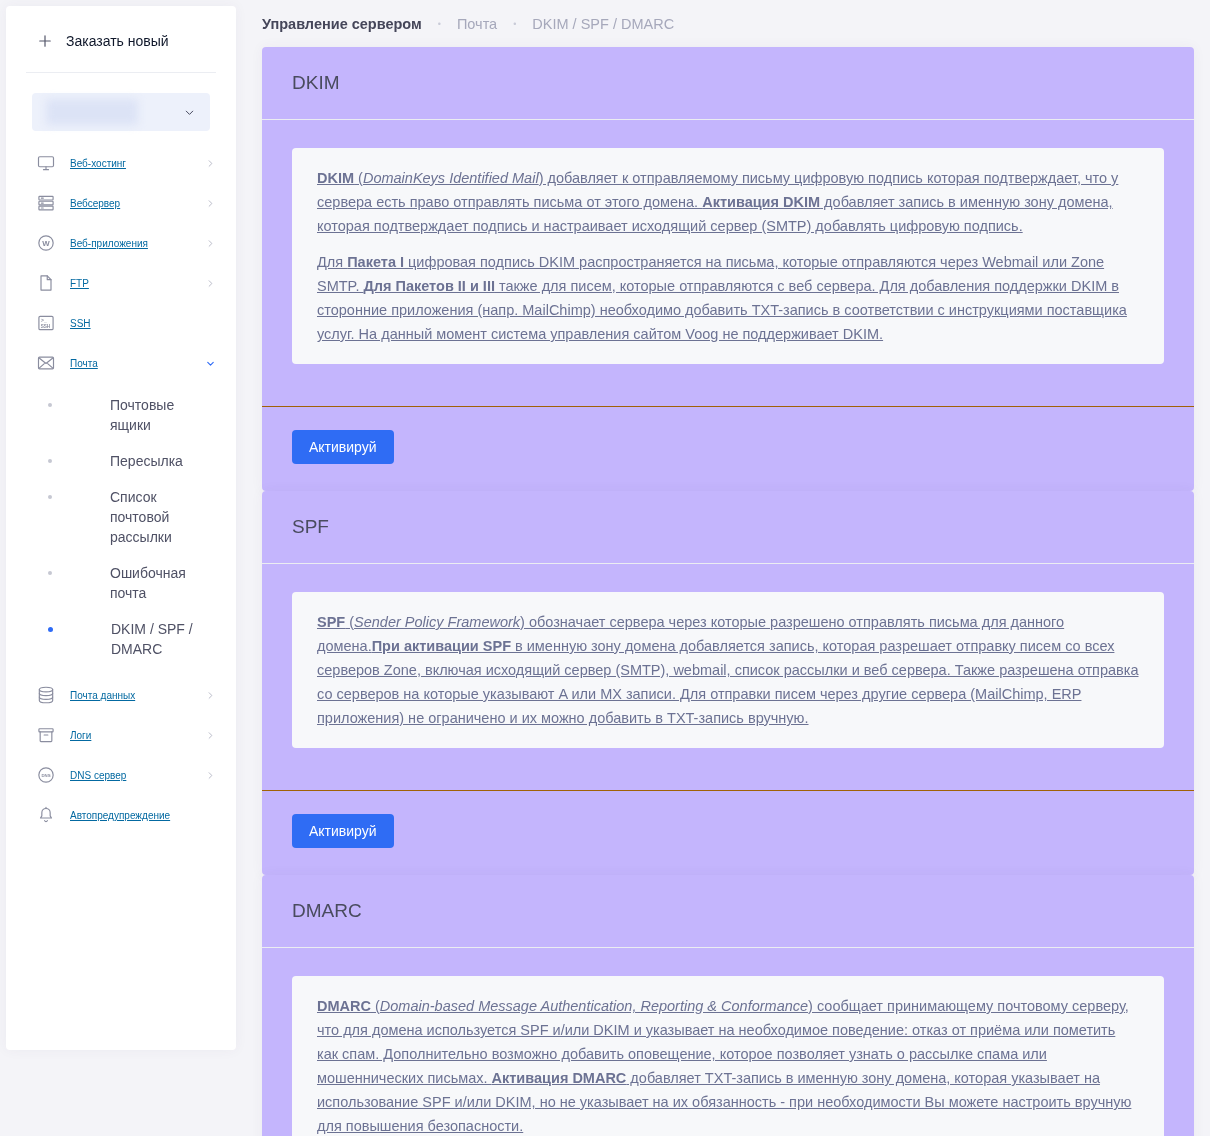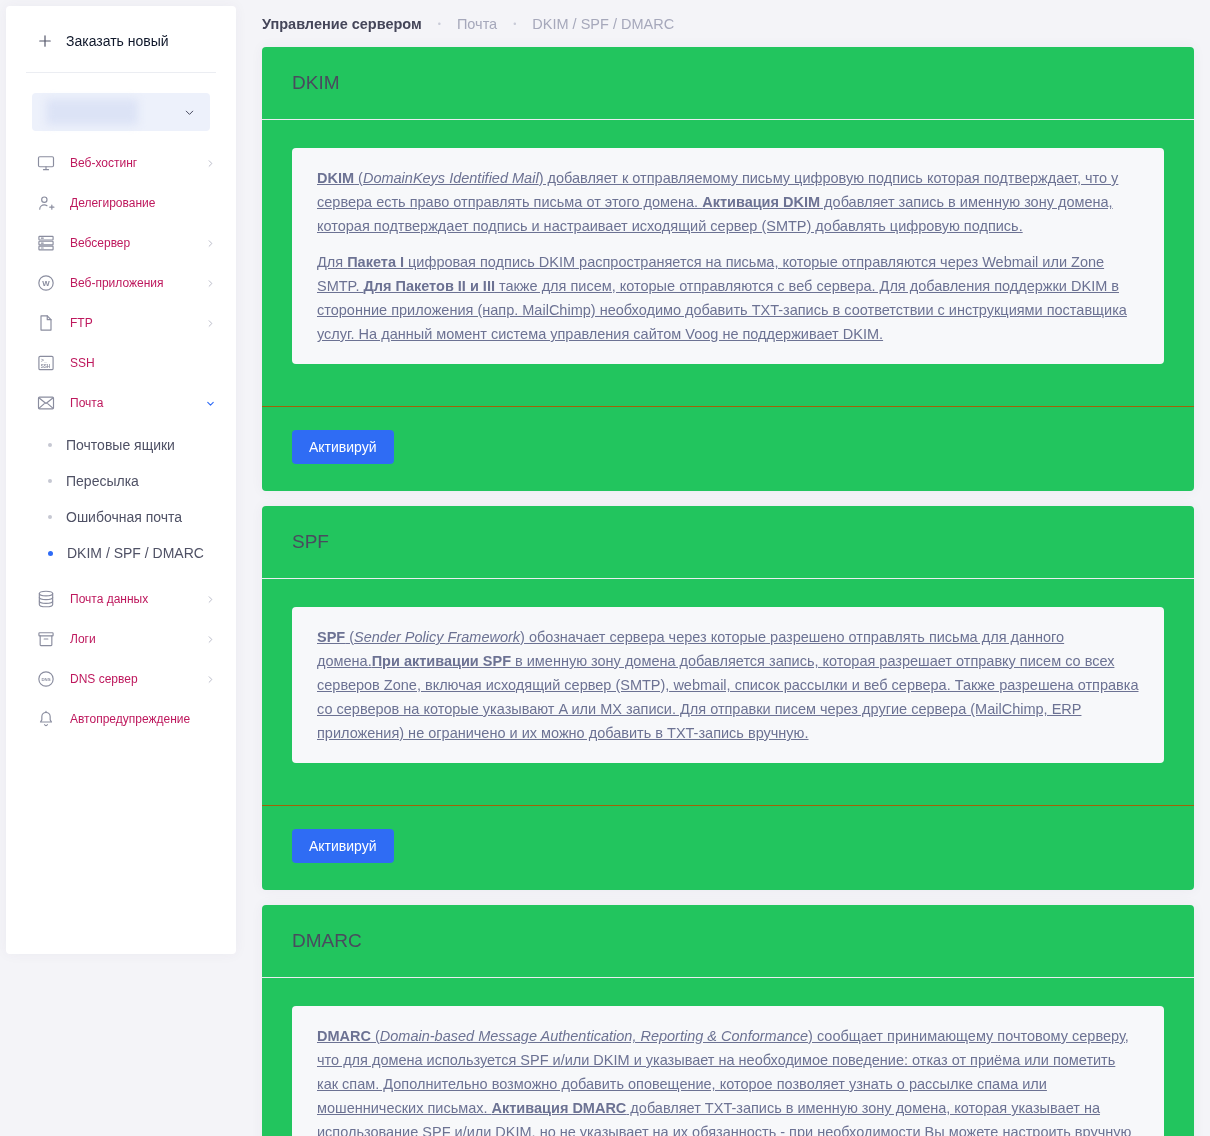--- a/index.html
+++ b/index.html
@@ -17,38 +17,38 @@
   .order-new{display:flex;align-items:center;padding:26px 20px 22px 30px;cursor:pointer;}
   .order-new-label{font-size:14px;font-weight:500;color:#0f172a;margin-left:12px;}
   .side-divider{height:1px;background:#ebedf2;margin:0 20px;}
   .domain-select{margin:20px 26px 12px;height:38px;background:#edf1fb;border-radius:4px;
     display:flex;align-items:center;padding:0 14px;cursor:pointer;}
   .blur-blob{width:92px;height:26px;border-radius:3px;background:#dce3f6;filter:blur(4px);}
   .select-chevron{margin-left:auto;display:flex;}
   .menu{margin-top:8px;}
   .menu-item{display:flex;align-items:center;height:40px;padding:0 20px 0 30px;cursor:pointer;}
   .mi-icon{width:20px;height:20px;margin-right:14px;flex:none;display:flex;align-items:center;justify-content:center;}
-  .mi-label{font-size:12px;color:#be185d;white-space:nowrap;}
+  .mi-label{font-size:10px;color:#0369a1;white-space:nowrap;text-decoration:underline;}
   .mi-chevron{margin-left:auto;display:flex;}
   .submenu{padding:4px 0 8px;}
-  .submenu-item{display:flex;align-items:flex-start;padding:8px 20px 8px 42px;cursor:pointer;}
+  .submenu-item{display:flex;align-items:flex-start;padding:8px 20px 8px 42px;cursor:pointer;gap:44px;}
   .dot{width:4px;height:4px;border-radius:50%;background:#c6c8d2;margin:8px 14px 0 0;flex:none;}
   .submenu-item.active .dot{background:#2e6bf6;width:5px;height:5px;margin-top:7.5px;}
   .sub-label{font-size:14px;color:#4f5165;line-height:20px;max-width:140px;}
   svg text{font-family:"Liberation Sans", sans-serif;}
 
   
   .main{flex:1;min-width:0;padding-top:10px;}
   .breadcrumb{display:flex;align-items:center;gap:16px;margin-bottom:15px;font-size:14.5px;}
   .bc-root{font-weight:600;color:#45465a;cursor:pointer;}
   .bc-sep{color:#c9cbd8;font-size:9px;line-height:1;}
   .bc-link{color:#a6a8bb;cursor:pointer;}
   .bc-current{color:#a6a8bb;}
 
-  .card{background:#22c55e;border-radius:4px;box-shadow:0 0 13px rgba(82,63,105,.05);margin-bottom:15px;}
+  .card{background:#c4b5fd;border-radius:4px;box-shadow:0 0 13px rgba(82,63,105,.05);}
   .card-header{padding:25px 30px;border-bottom:1px solid #ebedf2;}
   .card-title{font-size:19px;color:#494b5e;font-weight:500;margin:0;}
   .card-body{padding:28px 30px 42px;}
   .desc-box{background:#f7f8fa;border-radius:4px;padding:18px 25px;color:#6c7293;
     font-size:14.5px;line-height:24px;}
   .desc-p{margin:0;text-decoration:underline;}
   .desc-p + .desc-p{margin-top:12px;}
   .rb{font-weight:600;}
   .ri{font-style:italic;}
   .card-footer{border-top:1px solid #a16207;padding:23px 30px 27px;}
@@ -90,30 +90,20 @@
             </svg>
           </span>
         <span class="mi-label">Веб-хостинг</span>
         <span class="mi-chevron">
             <svg width="11" height="11" viewBox="0 0 24 24" fill="none" stroke="#b4b6c4" stroke-width="2" stroke-linecap="round" stroke-linejoin="round">
               <path d="M9 6l6 6-6 6"></path>
             </svg>
           </span>
       </div>
 
-      <div class="menu-item">
-        <span class="mi-icon">
-            <svg width="20" height="20" viewBox="0 0 24 24" fill="none" stroke="#8a8d9f" stroke-width="1.4" stroke-linecap="round" stroke-linejoin="round">
-              <circle cx="10" cy="8" r="3.2"></circle>
-              <path d="M4.5 19.5c0-3 2.5-5.2 5.5-5.2 1.2 0 2.3.3 3.2 1"></path>
-              <path d="M16.5 17h5M19 14.5v5"></path>
-            </svg>
-          </span>
-        <span class="mi-label">Делегирование</span>
-      </div>
 
       <div class="menu-item">
         <span class="mi-icon">
             <svg width="20" height="20" viewBox="0 0 24 24" fill="none" stroke="#8a8d9f" stroke-width="1.4" stroke-linecap="round" stroke-linejoin="round">
               <rect x="3.5" y="4" width="17" height="4.4" rx=".8"></rect>
               <rect x="3.5" y="9.9" width="17" height="4.4" rx=".8"></rect>
               <rect x="3.5" y="15.8" width="17" height="4.4" rx=".8"></rect>
               <path d="M6.5 6.2h2.2M6.5 12.1h2.2M6.5 18h2.2"></path>
             </svg>
           </span>
@@ -183,20 +173,24 @@
       </div>
 
       <div class="submenu">
         <div class="submenu-item">
           <span class="dot"></span>
           <span class="sub-label">Почтовые ящики</span>
         </div>
         <div class="submenu-item">
           <span class="dot"></span>
           <span class="sub-label">Пересылка</span>
+        </div>
+        <div class="submenu-item">
+          <span class="dot"></span>
+          <span class="sub-label">Список почтовой рассылки</span>
         </div>
         <div class="submenu-item">
           <span class="dot"></span>
           <span class="sub-label">Ошибочная почта</span>
         </div>
         <div class="submenu-item active">
           <span class="dot"></span>
           <span class="sub-label">DKIM / SPF / DMARC</span>
         </div>
       </div>

